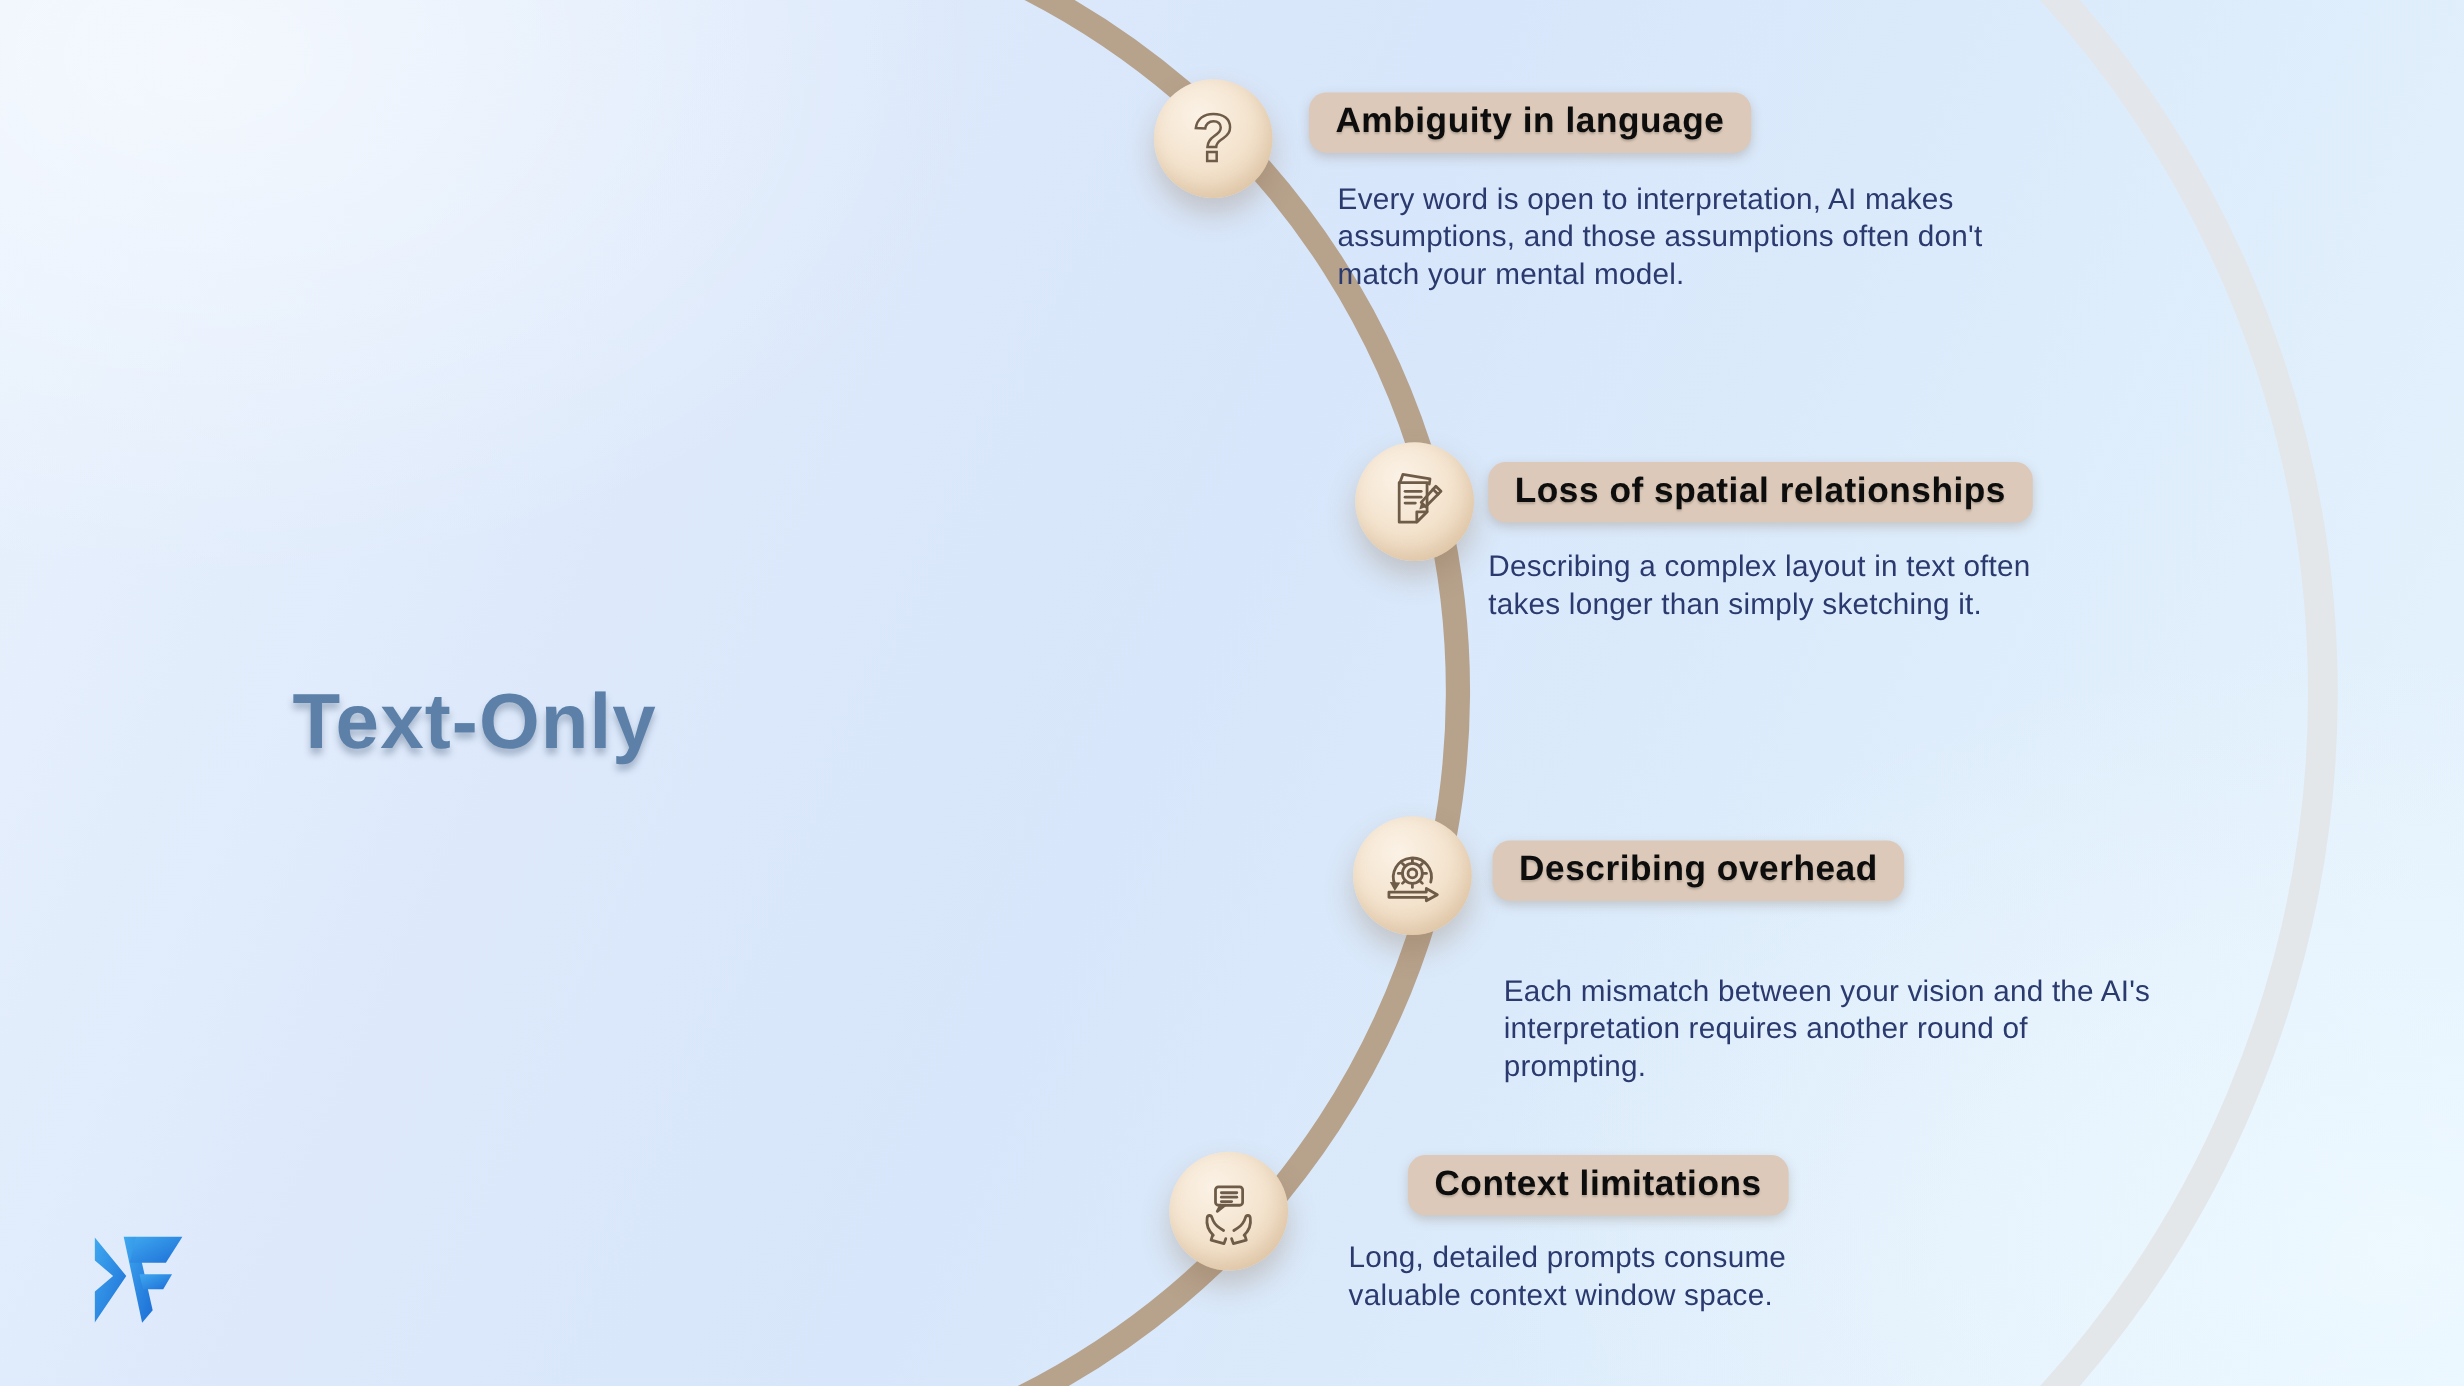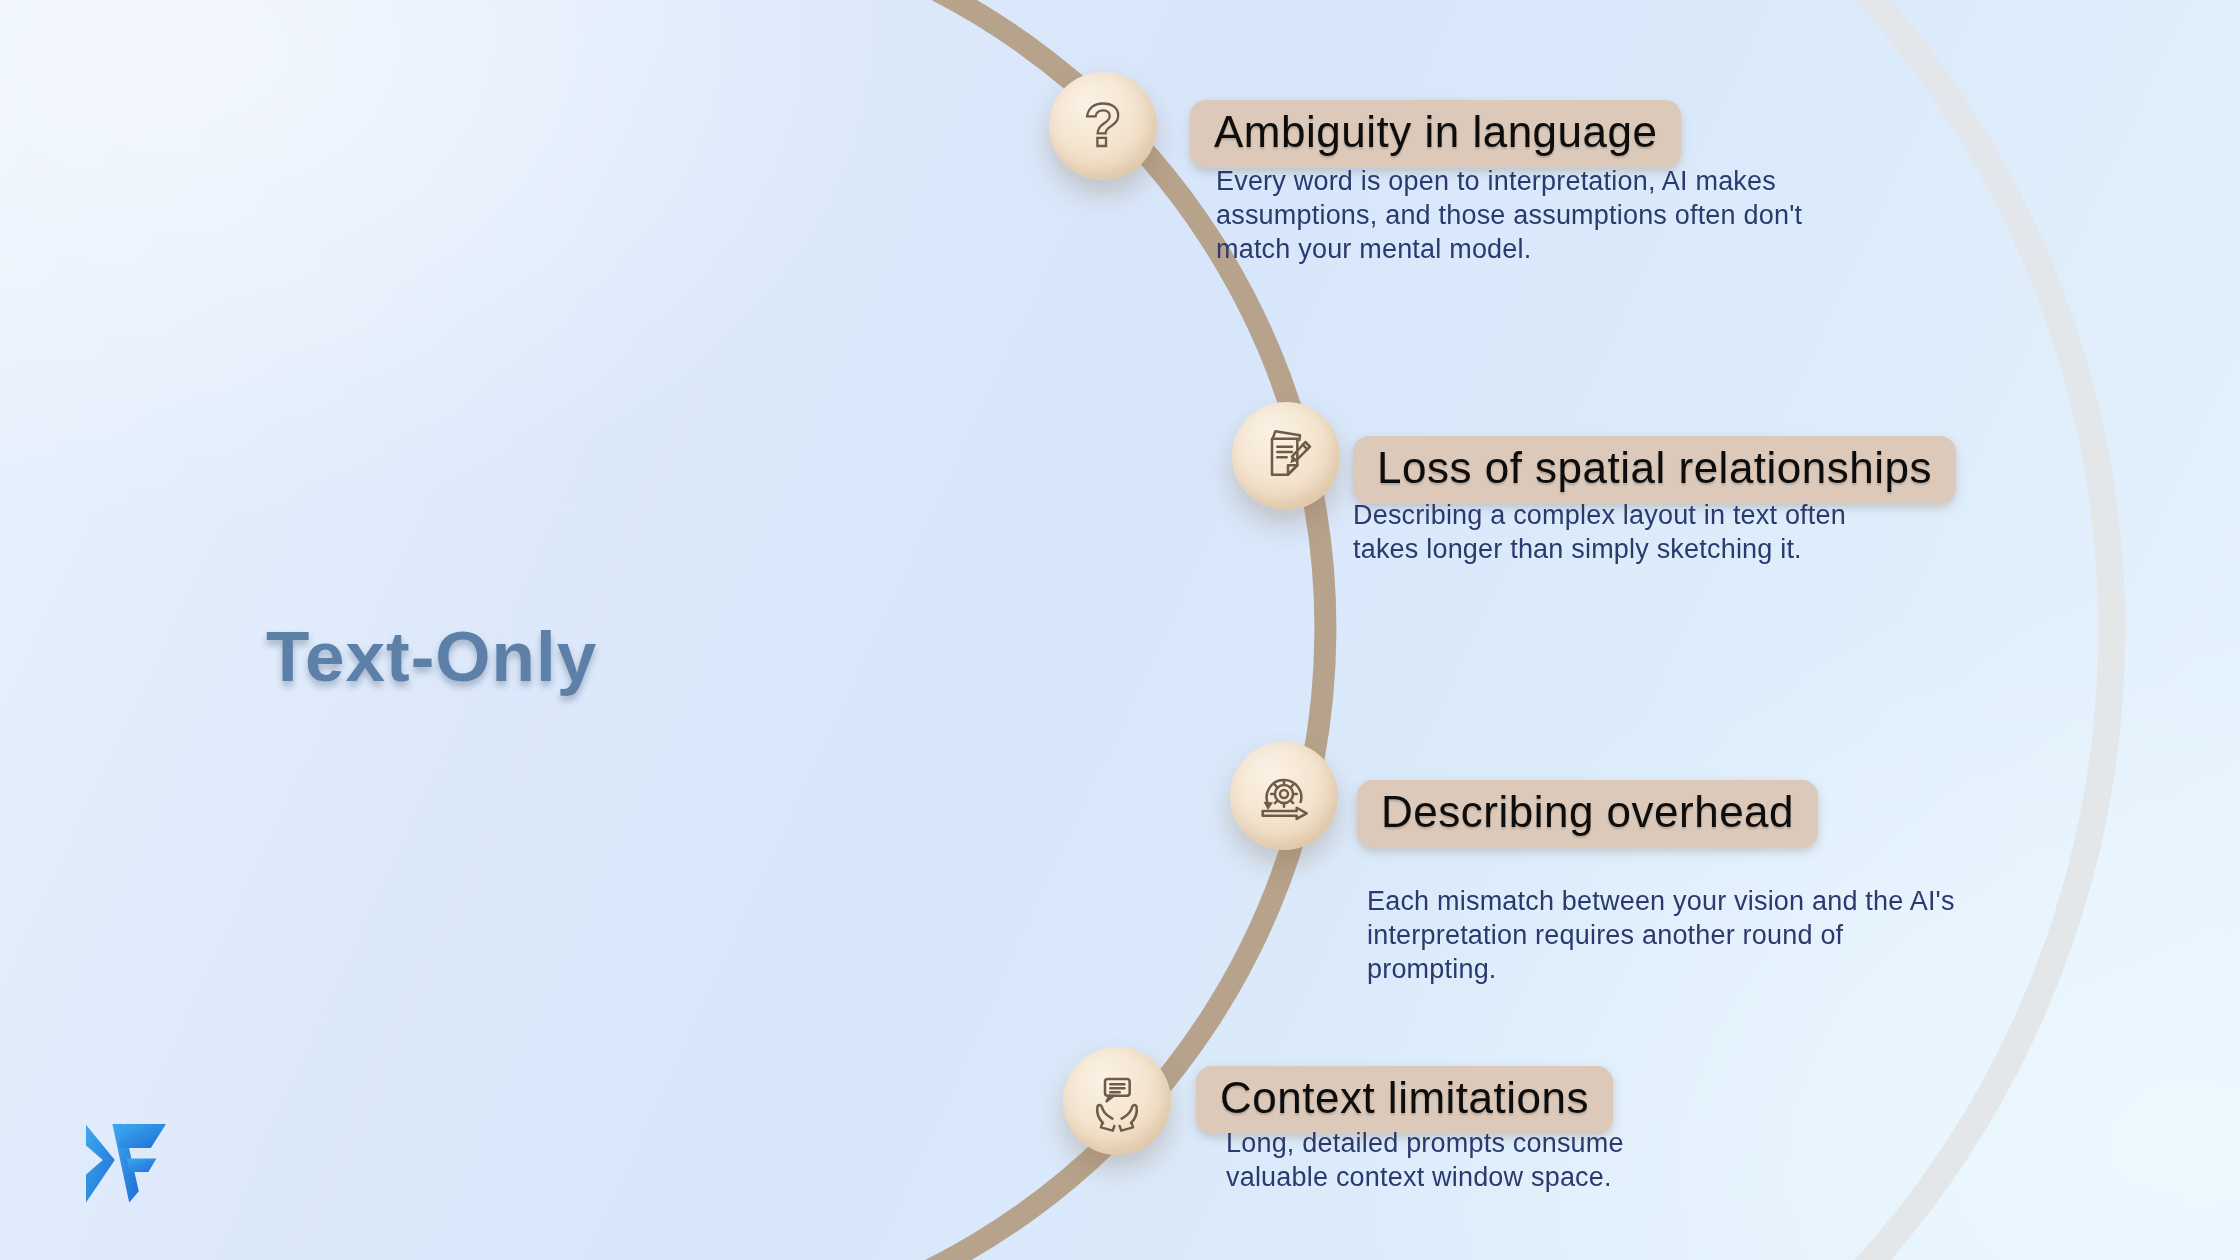--- a/index.html
+++ b/index.html
@@ -47,38 +47,37 @@
   .icon-svg text{
     fill:none;stroke:var(--icon-stroke,#6f5c48);stroke-width:1.7;
     font-family:"Liberation Sans",sans-serif;font-size:46px;font-weight:700;
   }
 
   
   .pill{
     position:absolute;display:inline-block;white-space:nowrap;
     background:var(--pill-bg,#dcc9b9);
     color:var(--heading-text,#0d0d0d);
-    font-size:44px;font-weight:400;letter-spacing:0.5px;
+    font-size:32px;font-weight:700;letter-spacing:0.5px;
     padding:7px 24px 11px 24px;border-radius:16px;
     box-shadow:0 4px 10px rgba(110,88,65,0.25);
     text-shadow:0 2px 2px rgba(0,0,0,0.18);
-    margin-top:16px;
   }
 
   
   .desc{
     position:absolute;
     color:var(--desc-text,#2b3a6e);
     font-size:27px;line-height:34px;letter-spacing:0.2px;
   }
 
   .c1{left:1049px;top:72px;}  .p1{left:1190px;top:84px;}  .d1{left:1216px;top:164px;width:650px;}
   .c2{left:1232px;top:402px;} .p2{left:1353px;top:420px;} .d2{left:1353px;top:498px;width:560px;}
   .c3{left:1230px;top:742px;} .p3{left:1357px;top:764px;} .d3{left:1367px;top:844px;width:595px;margin-top:40px;}
-  .c4{left:1063px;top:1047px;}.p4{left:1196px;top:1050px;}.d4{left:1226px;top:1126px;width:420px;}
+  .c4{left:1063px;top:1047px;}.p4{left:1280px;top:1050px;}.d4{left:1226px;top:1126px;width:420px;}
 
   .logo{position:absolute;left:86px;top:1124px;width:80px;height:80px;}
 </style>
 </head>
 <body>
 
 <div class="stage">
 
   <svg class="arcs" viewBox="0 0 2240 1260" aria-hidden="true">
     <path d="M1845 -30 A950 950 0 0 1 1845 1290" fill="none" stroke="#e3e6e9" stroke-width="27" opacity="0.95"></path>

